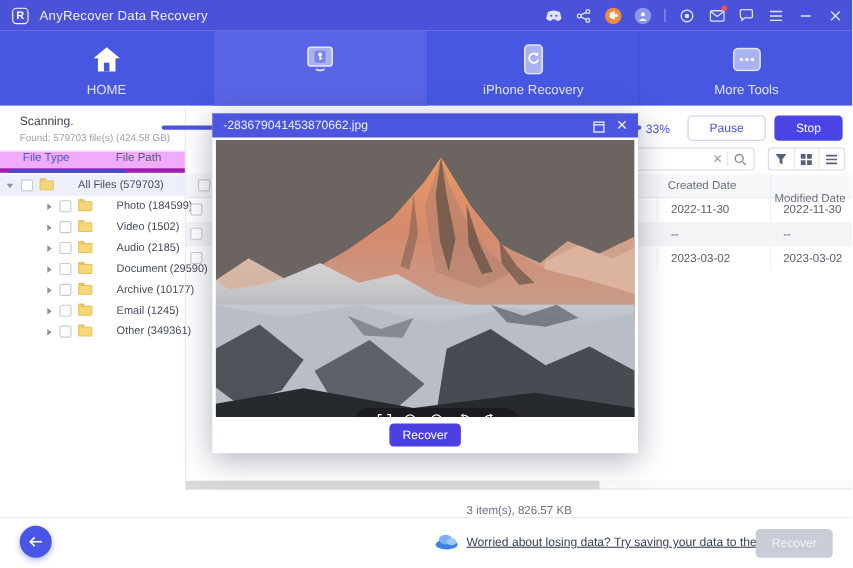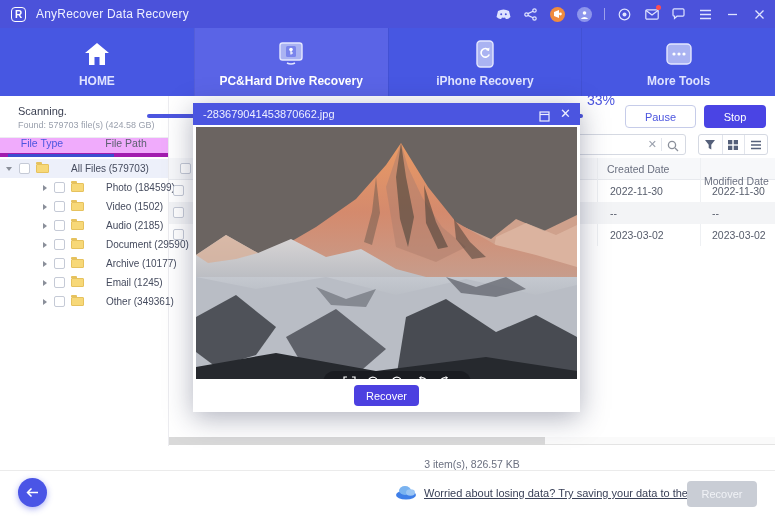--- a/index.html
+++ b/index.html
@@ -15,32 +15,32 @@
   .tb-ic { width:15px; height:15px; display:flex; align-items:center; justify-content:center; cursor:default; }
   .tb-ic svg { display:block; }
   .tb-divider { width:1px; height:12px; background:rgba(255,255,255,.45); }
   .orange-dot { width:15px; height:15px; border-radius:50%; background:#f08b3e; display:flex; align-items:center; justify-content:center; }
   .avatar-dot { width:15px; height:15px; border-radius:50%; background:#8d95ec; display:flex; align-items:center; justify-content:center; }
   .mail-wrap { position:relative; }
   .mail-badge { position:absolute; right:-2px; top:-2px; width:5px; height:5px; border-radius:50%; background:#ff4d4f; }
 
   
   .nav { position:absolute; left:0; top:28px; width:775px; height:68px; background:#4757e2; display:flex; }
-  .nav-tab { width:193.75px; height:68px; display:flex; flex-direction:column; align-items:center; justify-content:flex-start; padding-top:11px; cursor:pointer;font-weight:bold; }
+  .nav-tab { width:193.75px; height:68px; display:flex; flex-direction:column; align-items:center; justify-content:flex-start; padding-top:11px; cursor:pointer; }
   .nav-tab + .nav-tab { border-left:1px solid rgba(0,0,0,.06); }
   .nav-tab.active { background:#5a64e6; }
   .nav-ic { height:30px; display:flex; align-items:center; justify-content:center; }
   .nav-label { margin-top:5px; color:#dfe3ff; font-size:12px; }
   .nav-tab.active .nav-label { color:#fff; }
 
   
   .scan-status { position:absolute; left:18px; top:105px; font-size:11px; color:#3a3f51; }
   .scan-found { position:absolute; left:18px; top:120px; font-size:9px; color:#9aa0ad; }
   .progress-line { position:absolute; left:147px; top:114px; width:436px; height:4px; border-radius:2px; background:#4c55df; z-index:1; }
-  .progress-pct { position:absolute; left:587px; top:92px; font-size:14px; color:#4c55df; }
+  .progress-pct { position:absolute; left:587px; top:112px; font-size:11px; color:#4c55df; }
   .btn-pause { position:absolute; left:625px; top:105px; width:71px; height:23px; background:#fff; border:1px solid #c6cce9; border-radius:4px; color:#4c55df; font-size:11px; cursor:pointer; }
   .btn-stop { position:absolute; left:704px; top:105px; width:62px; height:23px; background:#4a44e4; border:none; border-radius:4px; color:#fff; font-size:11px; cursor:pointer; }
 
   
   .panel-sep { position:absolute; left:168px; top:96px; width:1px; height:350px; background:#ececf0; }
   .side-tabs { position:absolute; left:0; top:137px; width:168px; height:20px; background:#f0abfc; border-top:1px solid #ececf0; border-bottom:4px solid #a21caf; display:flex;align-items:flex-end; }
   .side-tab { width:84px; text-align:center; font-size:10.5px; line-height:19px; color:#5c6170; cursor:pointer; }
   .side-tab.active { color:#4c55df; }
   .side-underline { position:absolute; left:8px; top:154px; width:106px; height:3px; background:#3c4ed0; }
   .tree { position:absolute; left:0; top:159px; width:168px; }
@@ -185,21 +185,20 @@
     <div class="nav-tab active">
       <div class="nav-ic">
         <svg width="28" height="26" viewBox="0 0 28 26">
             <rect x="3" y="2" width="22" height="17" rx="2.5" fill="#aab3f2" stroke="#e4e7ff" stroke-width="1.4"></rect>
             <rect x="9" y="5" width="10" height="11" rx="1.5" fill="#7a85ec"></rect>
             <circle cx="14" cy="8.5" r="1.8" fill="#fff"></circle>
             <path d="M14 10 V13.5 M14 12 H16" stroke="#fff" stroke-width="1.2"></path>
             <path d="M10 22 Q14 24 18 22" stroke="#e4e7ff" stroke-width="1.6" fill="none"></path>
           </svg>
       </div>
-      <div class="nav-label">PC&amp;Hard Drive Recovery</div>
     </div>
     <div class="nav-tab">
       <div class="nav-ic">
         <svg width="18" height="28" viewBox="0 0 18 28">
             <rect x="1" y="1" width="16" height="26" rx="3.5" fill="#aab3f2" stroke="#e4e7ff" stroke-width="1.4"></rect>
             <path d="M12.8 10.2 A4.3 4.3 0 1 0 13.3 14.5" stroke="#fff" stroke-width="1.6" fill="none"></path>
             <path d="M13.5 7.5 L13 11 L9.8 10" fill="#fff"></path>
           </svg>
       </div>
       <div class="nav-label">iPhone Recovery</div>

